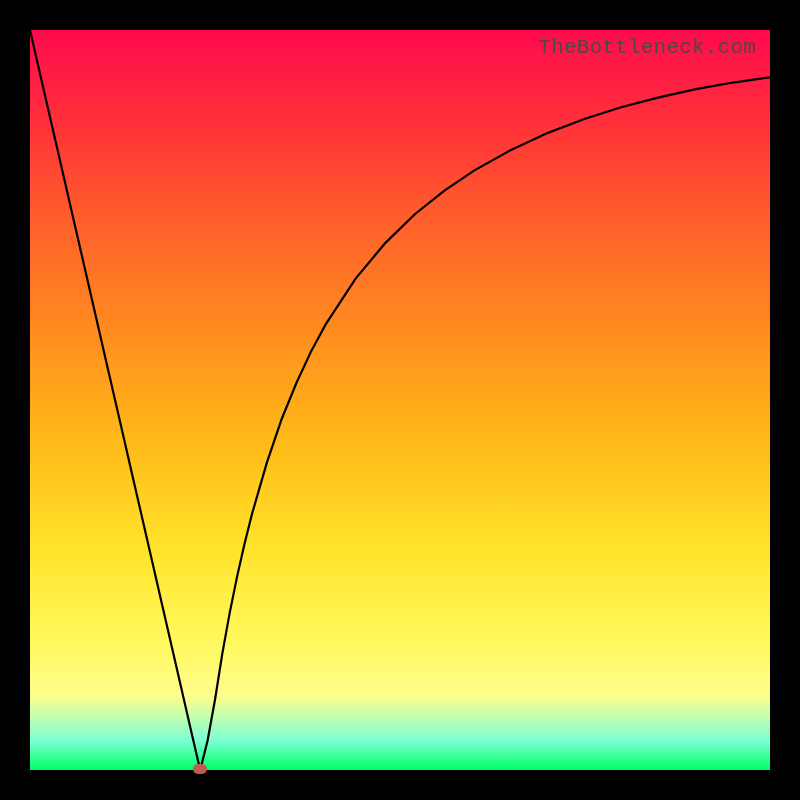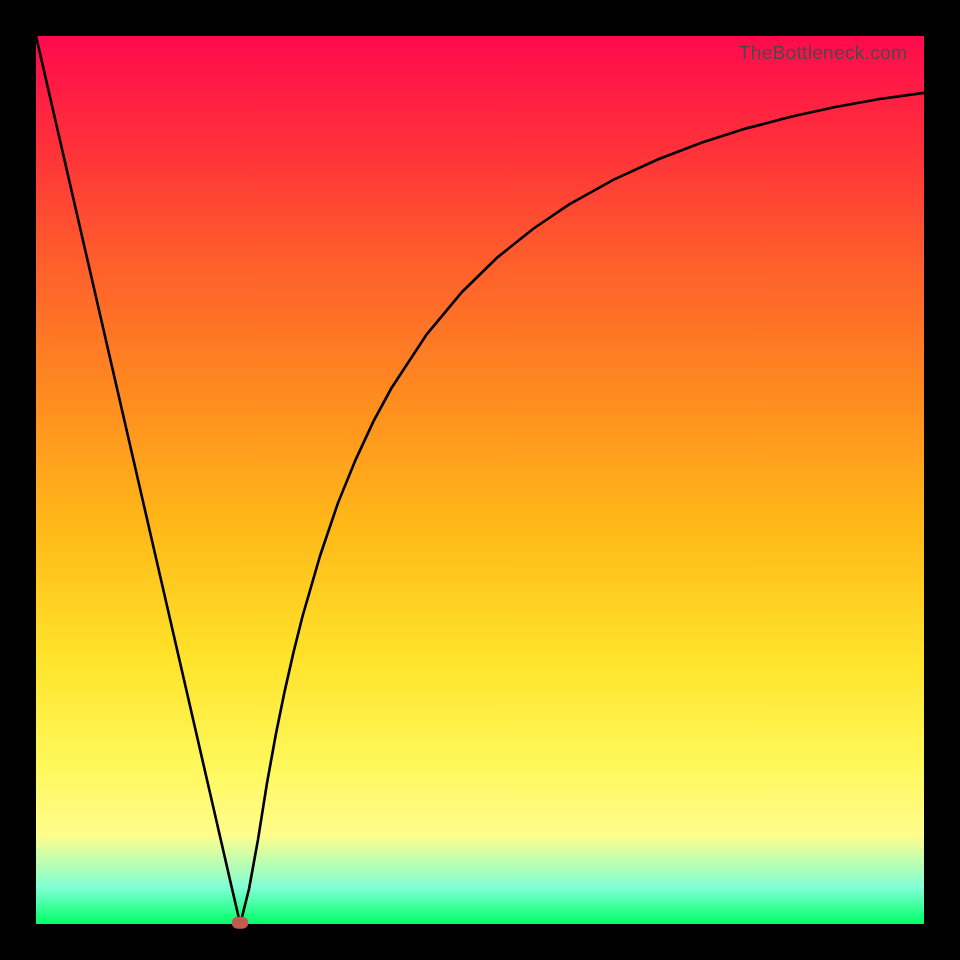--- a/index.html
+++ b/index.html
@@ -25,22 +25,22 @@
       #ffe32a 70%,
       #fff85a 82%,
       #fffd8d 90%,
       #7dffd4 96%,
       #00ff66 100%);
   }
   .watermark {
     position: absolute;
     top: 6px;
     right: 14px;
-    font-family: Liberation Sans, sans-serif;
-    font-size: 16px;
+    font-family: Liberation Mono, monospace;
+    font-size: 21px;
     color: #4a4a4a;
     letter-spacing: 0.2px;
   }
   svg.curve {
     position: absolute;
     left: 0;
     top: 0;
     width: 740px;
     height: 740px;
   }

